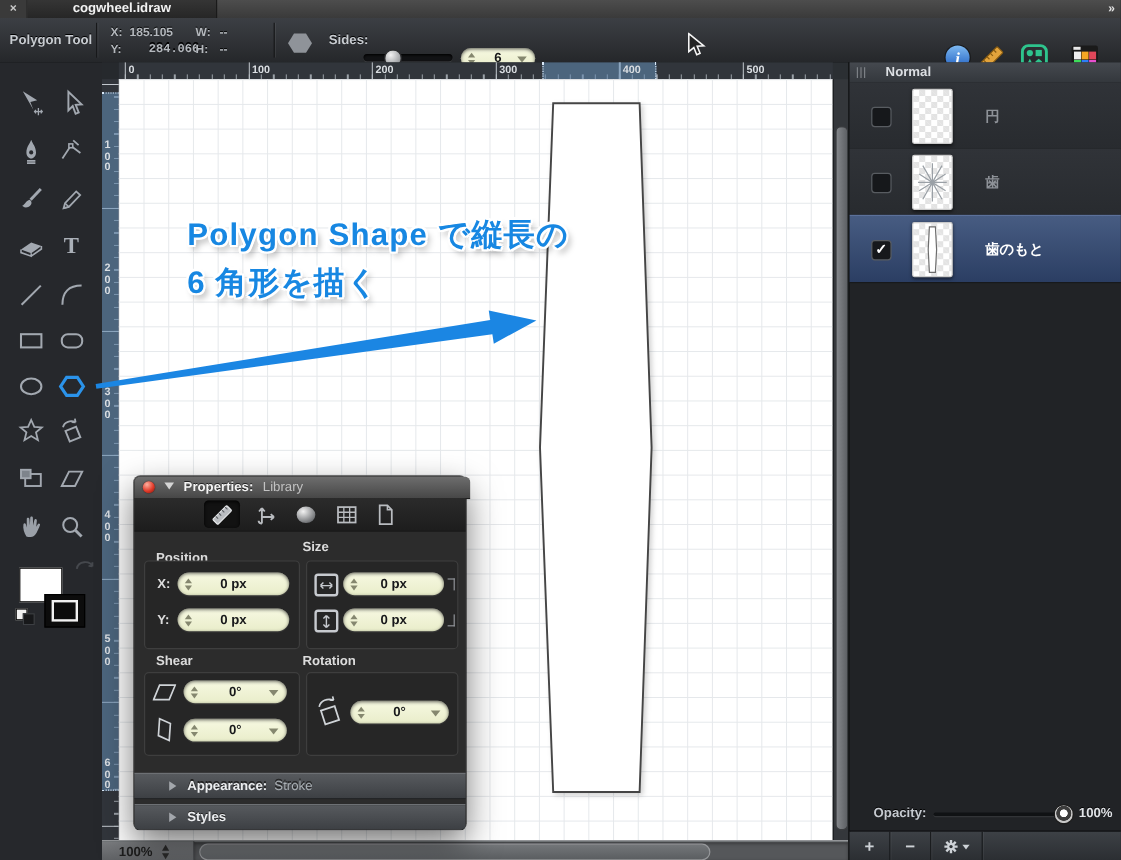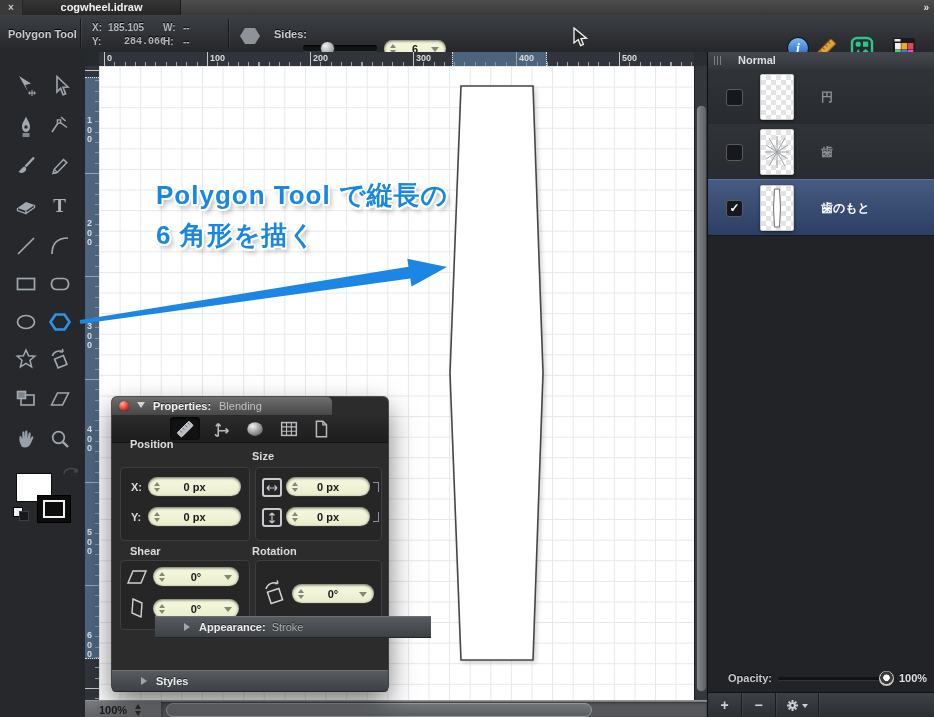--- a/index.html
+++ b/index.html
@@ -57,21 +57,21 @@
   #cbottom{left:0;top:648px;width:622px;height:17px;background:linear-gradient(#7a7c7f,#5e6063);border-top:1px solid #939598;}
   #zoomctl{left:0;top:0;width:76px;height:17px;border-right:1px solid #47494c;display:flex;align-items:center;}
   #zoomctl .zv{font:bold 11px "Liberation Sans",sans-serif;color:#1d1d1d;margin-left:14px;}
   #hscroll-track{left:77px;top:1px;width:545px;height:15px;background:#55575a;box-shadow:inset 0 1px 3px rgba(0,0,0,.4);}
   #hthumb{position:absolute;left:4px;top:1px;width:424px;height:12px;border-radius:7px;background:linear-gradient(#737679,#5b5e61);border:1px solid #96989b;}
   .ztri-u{width:0;height:0;border-left:3.5px solid transparent;border-right:3.5px solid transparent;border-bottom:5px solid #2a2a2a;margin-bottom:2px;}
   .ztri-d{width:0;height:0;border-left:3.5px solid transparent;border-right:3.5px solid transparent;border-top:5px solid #2a2a2a;}
   
   #props{left:112px;top:397px;width:276px;height:293px;background:#2c2c2c;border-radius:5px 5px 4px 4px;
     box-shadow:0 12px 28px rgba(0,0,0,.55),0 0 0 1px rgba(0,0,0,.65);z-index:60;}
-  #phdr{left:0;top:0;width:220px;height:18px;border-radius:5px 5px 0 0;background:linear-gradient(#6e6e6e,#474747);border-bottom:1px solid #1e1e1e;}
+  #phdr{left:0;top:0;width:280px;height:18px;border-radius:5px 5px 0 0;background:linear-gradient(#6e6e6e,#474747);border-bottom:1px solid #1e1e1e;}
   #pclose{left:7px;top:4px;width:10px;height:10px;border-radius:50%;background:radial-gradient(circle at 35% 28%,#ffb0a0,#e23c2b 55%,#7e1206);box-shadow:0 0 1px #300;}
   #pdisc{left:25px;top:5px;width:0;height:0;border-left:4px solid transparent;border-right:4px solid transparent;border-top:6px solid #d5d5d5;}
   .phtitle{font:bold 11px/18px "Liberation Sans",sans-serif;color:#f4f4f4;text-shadow:0 -1px 0 #222;}
   .phsub{font:11px/18px "Liberation Sans",sans-serif;color:#c2c2c2;}
   #picons{left:0;top:18px;width:276px;height:27px;background:linear-gradient(#2b2b2b,#1d1d1d);border-bottom:1px solid #141414;}
   #picon-sel{left:58px;top:2px;width:30px;height:23px;background:#121212;border-radius:4px;box-shadow:inset 0 1px 3px #000;}
   .gbox{position:absolute;background:#262626;border:1px solid #3e3e3e;border-radius:4px;}
   .flabel{position:absolute;font:bold 11px "Liberation Sans",sans-serif;color:#dcdcdc;}
   .sicon{position:absolute;width:16px;height:15px;border:2px solid #c7cacf;border-radius:3px;display:flex;align-items:center;justify-content:center;}
   .sbar{position:absolute;left:0;width:276px;height:20px;background:linear-gradient(#575a5e,#3d4044);border-top:1px solid #6d7074;border-bottom:1px solid #232527;}
@@ -325,21 +325,21 @@
       <span class="vlab" style="top:153px;">200</span>
       <span class="vlab" style="top:256px;">300</span>
       <span class="vlab" style="top:359px;">400</span>
       <span class="vlab" style="top:462px;">500</span>
       <span class="vlab" style="top:565px;">600</span>
     </div>
     <div id="canvas" class="abs">
       <svg class="abs" style="left:0;top:0;" width="595" height="634" viewBox="0 0 595 634">
         <polygon points="362,20 434,20 444,307 434,594 362,594 351,307" fill="#ffffff" stroke="#454545" stroke-width="1.6" style="filter:drop-shadow(2px 2px 2px rgba(0,0,0,.18));"></polygon>
       </svg>
-      <span class="ann" style="left:57px;top:112px;">Polygon Tool で縦長の</span>
+      <span class="ann" style="left:57px;top:112px;">Polygon Shape で縦長の</span>
       <span class="ann" style="left:57px;top:152px;">6 角形を描く</span>
     </div>
     <div id="vscroll" class="abs">
       <div id="vthumb" class="abs"></div>
     </div>
     <div id="cbottom" class="abs">
       <div id="zoomctl" class="abs">
         <span class="zv">100%</span>
         <span style="display:flex;flex-direction:column;margin-left:8px;">
             <span class="ztri-u"></span>
@@ -407,21 +407,21 @@
 
   <svg class="abs" style="left:0;top:0;z-index:50;pointer-events:none;" width="934" height="717" viewBox="0 0 934 717">
     <path d="M79.7,320 L408.5,266.7 L407.3,258.7 L447,267 L411.5,286.4 L410.3,278.5 L80.3,324 Z" fill="#1b86e3"></path>
   </svg>
 
   <div id="props" class="abs">
     <div id="phdr" class="abs">
       <div id="pclose" class="abs"></div>
       <div id="pdisc" class="abs"></div>
       <span class="abs phtitle" style="left:41px;">Properties:</span>
-      <span class="abs phsub" style="left:107px;">Blending</span>
+      <span class="abs phsub" style="left:107px;">Library</span>
     </div>
     <div id="picons" class="abs">
       <div id="picon-sel" class="abs"></div>
       <svg class="abs" style="left:62px;top:3px;" width="22" height="22" viewBox="0 0 24 24">
         <g transform="rotate(-45 12 12)">
             <rect x="3" y="9" width="18" height="6.5" rx="1" fill="#b9bcc0" stroke="#e6e8ea" stroke-width="1"></rect>
             <path d="M7,9 v3 M11,9 v3 M15,9 v3 M19,9 v3" stroke="#5b5e62" stroke-width="1"></path>
           </g>
       </svg>
       <svg class="abs" style="left:98px;top:3px;" width="22" height="22" viewBox="0 0 24 24">
@@ -439,21 +439,21 @@
       <svg class="abs" style="left:166px;top:3px;" width="22" height="22" viewBox="0 0 24 24">
         <rect x="4" y="5" width="16" height="14" fill="none" stroke="#b9bcc0" stroke-width="1.6"></rect>
           <path d="M4,9.7 h16 M4,14.4 h16 M9.3,5 v14 M14.6,5 v14" stroke="#b9bcc0" stroke-width="1.2"></path>
       </svg>
       <svg class="abs" style="left:198px;top:3px;" width="22" height="22" viewBox="0 0 24 24">
         <path d="M7,3.5 h7 l4,4 v13 h-11 Z" fill="none" stroke="#b9bcc0" stroke-width="1.6"></path>
           <path d="M14,3.5 v4 h4" fill="none" stroke="#b9bcc0" stroke-width="1.4"></path>
       </svg>
     </div>
 
-    <span class="flabel" style="left:18px;top:41px;text-align:center;">Position</span>
+    <span class="flabel" style="left:18px;top:62px;text-align:center;">Position</span>
     <span class="flabel" style="left:140px;top:53px;">Size</span>
 
     <div class="gbox" style="left:8px;top:70px;width:128px;height:72px;">
       <span class="flabel" style="left:10px;top:13px;">X:</span>
       <div class="pill abs" style="left:27px;top:9px;width:93px;height:19px;">
         <span class="stepper">
             <span class="tri-up"></span>
             <span class="tri-dn"></span>
           </span>
         <span class="val">0 px</span>
@@ -533,21 +533,21 @@
       <div class="pill abs" style="left:36px;top:23px;width:82px;height:19px;">
         <span class="stepper">
             <span class="tri-up"></span>
             <span class="tri-dn"></span>
           </span>
         <span class="val">0°</span>
         <span class="ddn"></span>
       </div>
     </div>
 
-    <div class="sbar" style="top:219px;margin-left:43px;">
+    <div class="sbar" style="top:247px;">
       <span class="disc"></span>
       <span class="slab"><span>Appearance:</span><span class="sval">Stroke</span></span>
     </div>
     <div class="sbar" style="top:273px;border-radius:0 0 4px 4px;">
       <span class="disc"></span>
       <span class="slab"><span>Styles</span></span>
     </div>
   </div>
 
   <svg class="abs" style="left:573px;top:27px;z-index:100;pointer-events:none;" width="16" height="22" viewBox="0 0 16 22">

